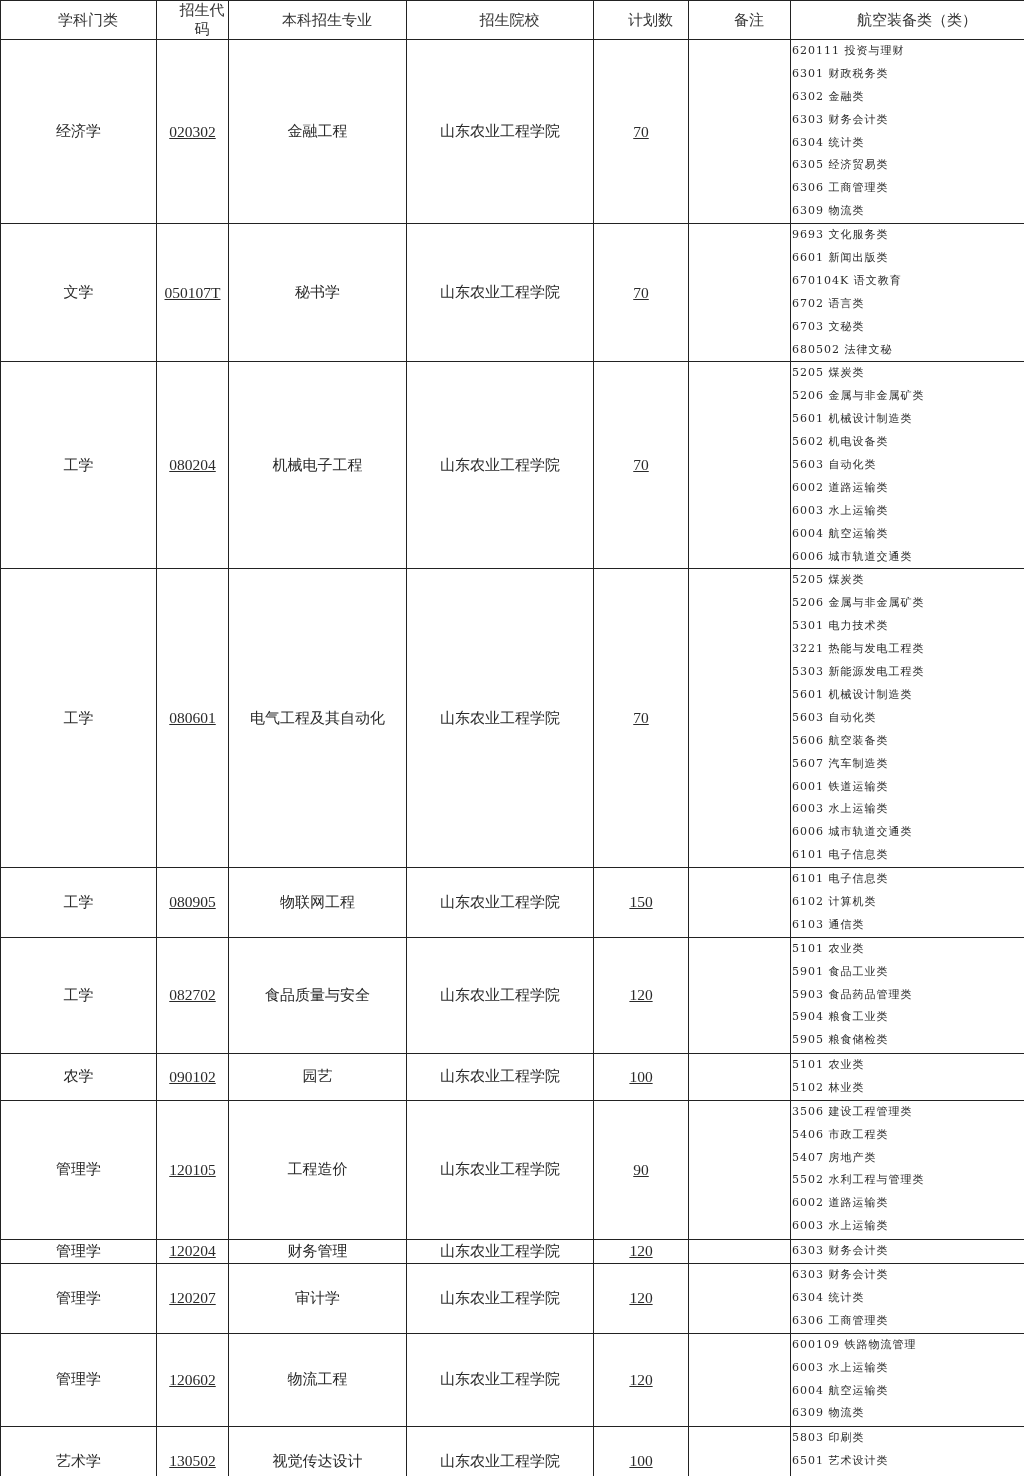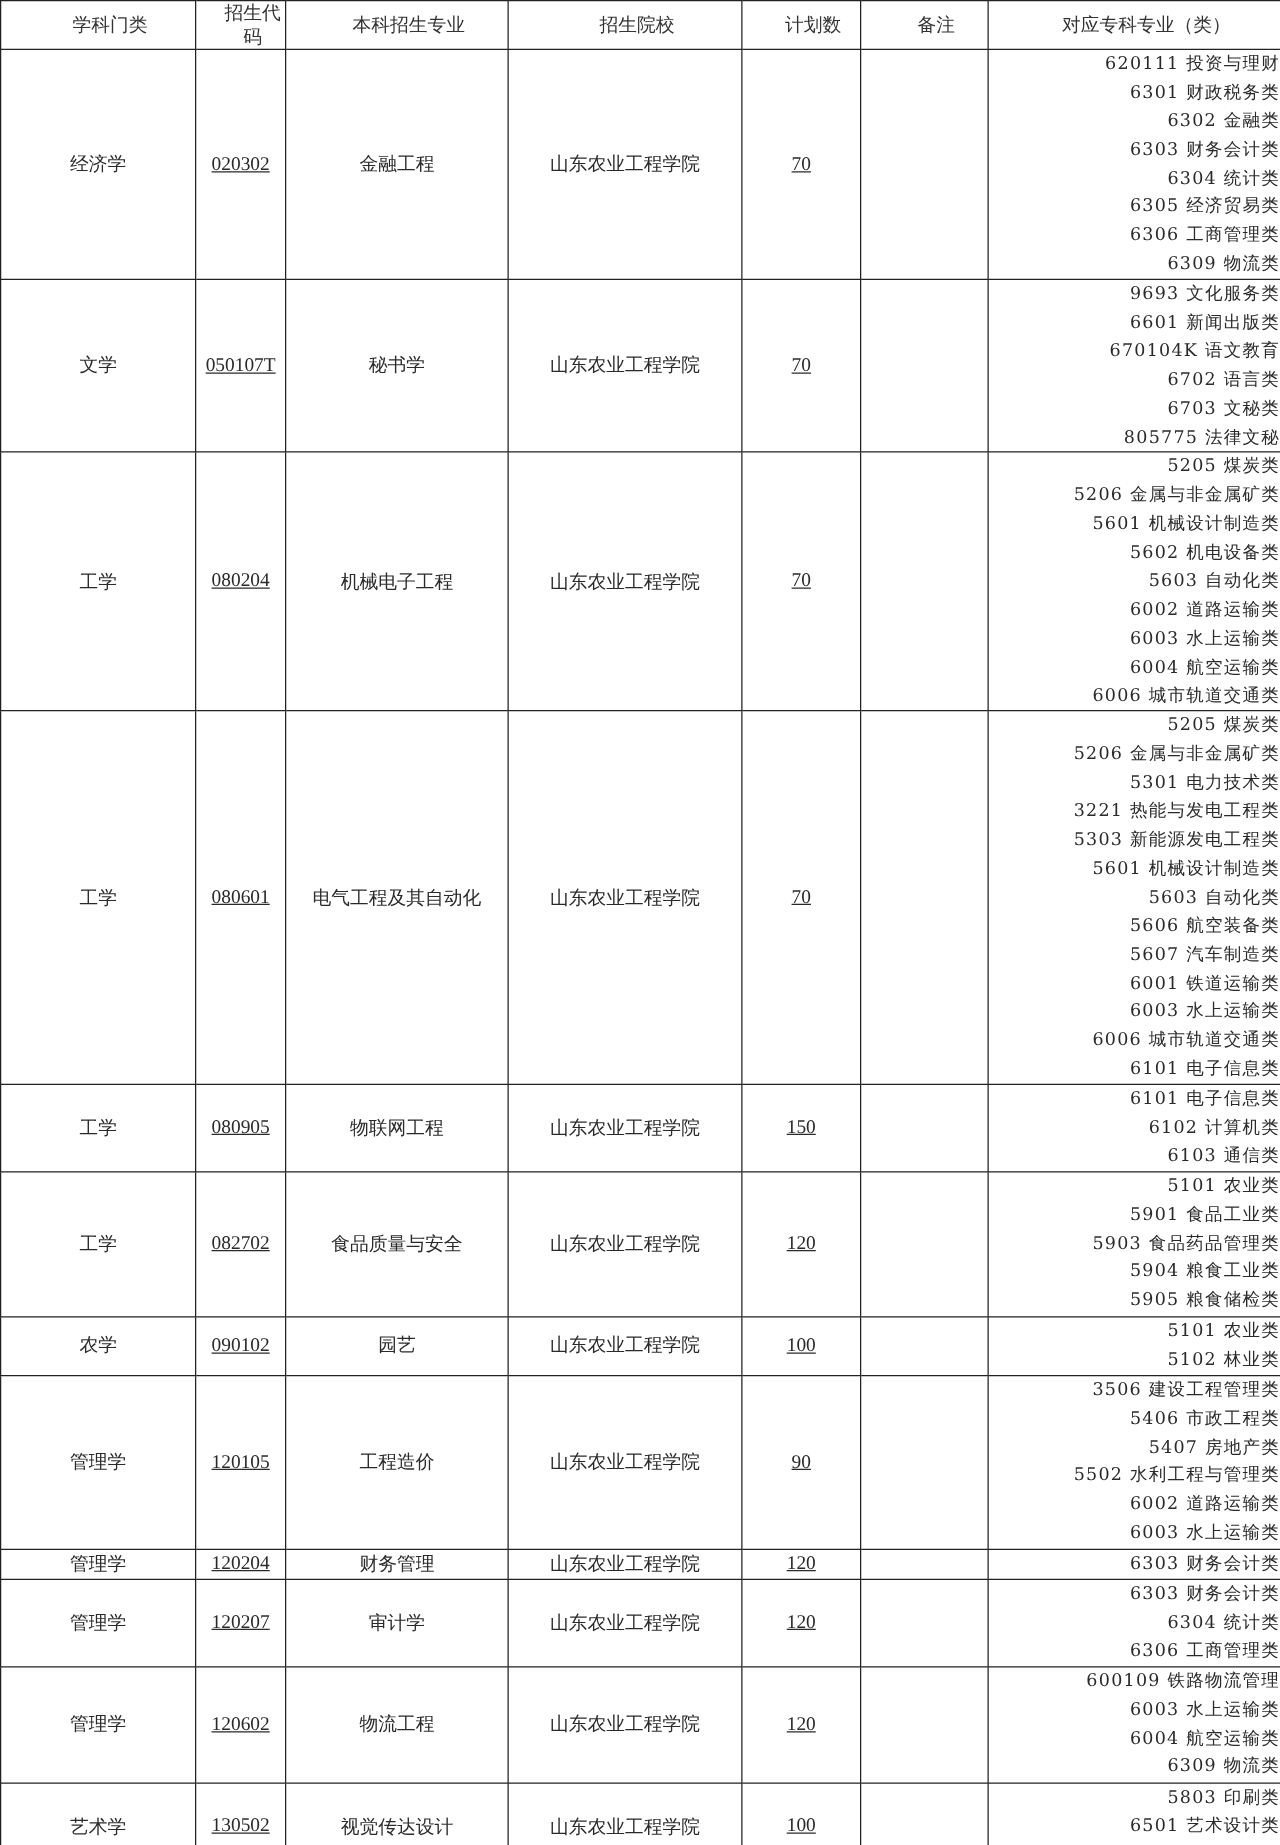--- a/index.html
+++ b/index.html
@@ -1,20 +1,20 @@
 <!DOCTYPE html>
 <html><head>
 <meta charset="utf-8">
 <style>
   html, body { margin: 0; padding: 0; background: #ffffff; }
   body { width: 1024px; height: 1476px; overflow: hidden; font-family: "DejaVu Serif", "Liberation Serif", serif; color: #2a2a2a; }
   table { border-collapse: collapse; table-layout: fixed; width: 1024px; position: absolute; left: 0; top: 0; }
   td, th { border: 1.5px solid #222; padding: 0; font-size: 15px; text-align: center; vertical-align: middle; overflow: hidden; }
   th { font-family: "DejaVu Sans", "Liberation Sans", sans-serif; font-weight: normal; font-size: 15px; height: 23px; color: #333; padding-left: 19px; }
-  td.majors { text-align: right; vertical-align: top; font-size: 14px; }
+  td.majors { text-align: left; vertical-align: top; font-size: 11px; }
   td.majors div { height: 22.9px; line-height: 22.9px; white-space: nowrap; padding-left: 1px; letter-spacing: 1px; }
   .num { font-family: "Liberation Serif", serif; font-size: 15.5px; text-decoration: underline; }
 </style>
 </head>
 <body>
 
 <table>
   <colgroup>
     <col style="width:156px">
       <col style="width:72px">
@@ -25,21 +25,21 @@
       <col style="width:234px">
   </colgroup>
   <thead>
     <tr>
       <th>学科门类</th>
       <th>招生代码</th>
       <th>本科招生专业</th>
       <th>招生院校</th>
       <th>计划数</th>
       <th>备注</th>
-      <th>对应专科专业（类）</th>
+      <th>航空装备类（类）</th>
     </tr>
   </thead>
   <tbody id="tbody">
       <tr style="height: 183px;">
         <td>经济学</td>
         <td class="num">020302</td>
         <td>金融工程</td>
         <td>山东农业工程学院</td>
         <td class="num">70</td>
         <td></td>
@@ -60,21 +60,21 @@
         <td>秘书学</td>
         <td>山东农业工程学院</td>
         <td class="num">70</td>
         <td></td>
         <td class="majors">
           <div>9693 文化服务类</div>
           <div>6601 新闻出版类</div>
           <div>670104K 语文教育</div>
           <div>6702 语言类</div>
           <div>6703 文秘类</div>
-          <div>805775 法律文秘</div>
+          <div>680502 法律文秘</div>
         </td>
       </tr>
       <tr style="height: 205px;">
         <td>工学</td>
         <td class="num">080204</td>
         <td>机械电子工程</td>
         <td>山东农业工程学院</td>
         <td class="num">70</td>
         <td></td>
         <td class="majors">

